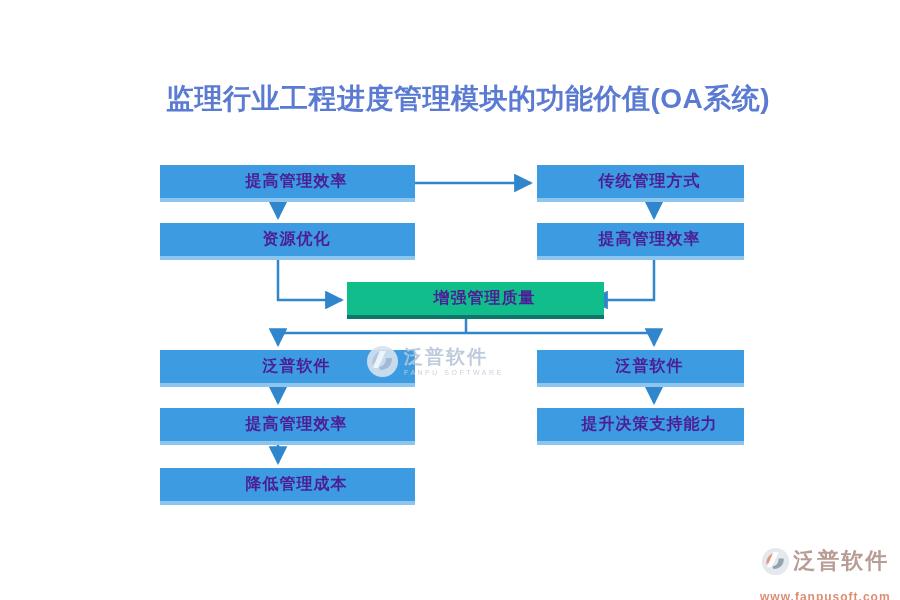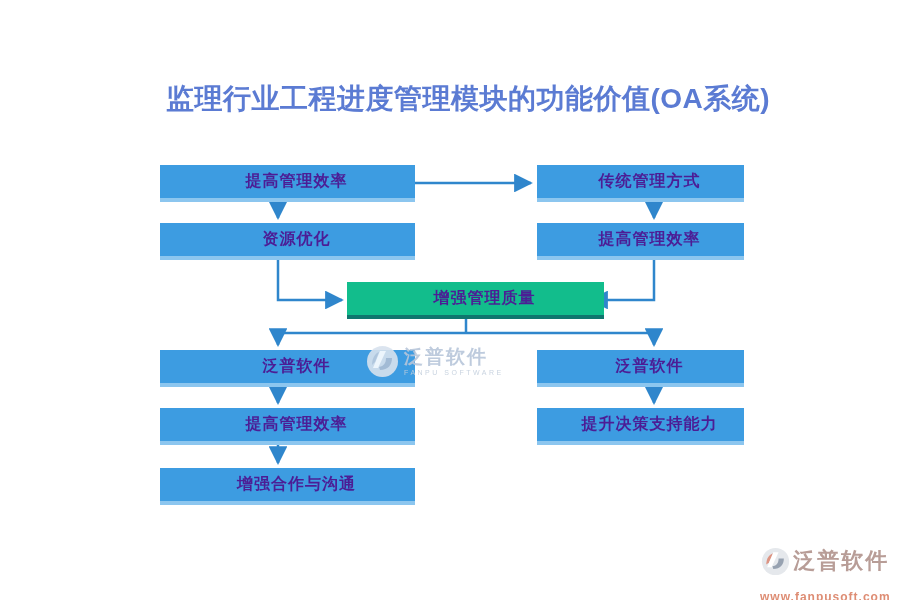--- a/index.html
+++ b/index.html
@@ -61,21 +61,21 @@
   <div class="node blue lcol row2">
     <span>资源优化</span>
   </div>
   <div class="node blue lcol row4">
     <span>泛普软件</span>
   </div>
   <div class="node blue lcol row5">
     <span>提高管理效率</span>
   </div>
   <div class="node blue lcol row6">
-    <span>增强合作与沟通</span>
+    <span>降低管理成本</span>
   </div>
 
   <div class="node blue rcol row1">
     <span>传统管理方式</span>
   </div>
   <div class="node blue rcol row2">
     <span>提高管理效率</span>
   </div>
   <div class="node blue rcol row4">
     <span>泛普软件</span>

